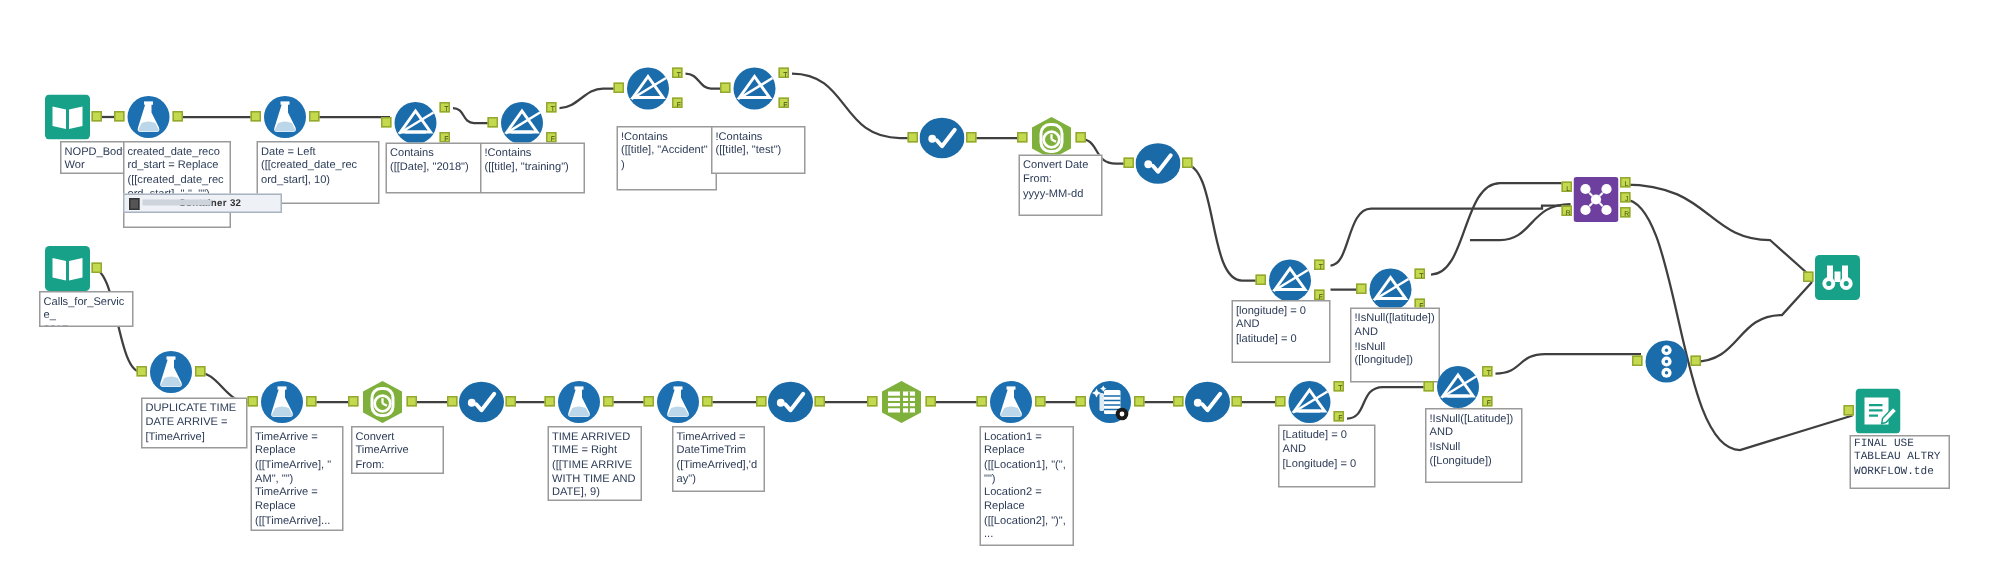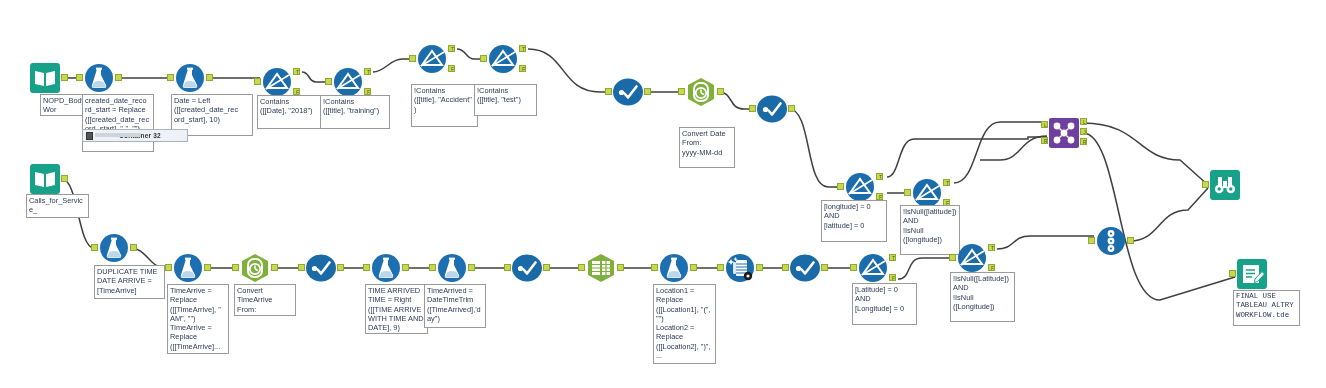--- a/index.html
+++ b/index.html
@@ -342,21 +342,21 @@
       </div>
       <div class="node" style="left: 686px; top: 77px;">
         <span class="glyph">
           <svg width="30" height="30" viewBox="0 0 30 30">
             <use href="#sym-clock"></use>
           </svg>
         </span>
         <span class="nub in"></span>
         <span class="nub out"></span>
       </div>
-      <div class="anno" style="left: 679px; top: 103px; width: 56px; height: 41px; margin-top: 24px;">Convert Date
+      <div class="anno" style="left: 679px; top: 103px; width: 56px; height: 41px;">Convert Date
 From:
 yyyy-MM-dd</div>
       <div class="node" style="left: 757px; top: 94px;">
         <span class="glyph">
           <svg width="30" height="30" viewBox="0 0 30 30">
             <use href="#sym-cleanse"></use>
           </svg>
         </span>
         <span class="nub in"></span>
         <span class="nub out"></span>
@@ -436,21 +436,21 @@
 DATE], 9)</div>
       <div class="node" style="left: 437px; top: 253px;">
         <span class="glyph">
           <svg width="30" height="30" viewBox="0 0 30 30">
             <use href="#sym-flask"></use>
           </svg>
         </span>
         <span class="nub in"></span>
         <span class="nub out"></span>
       </div>
-      <div class="anno" style="left: 424px; top: 284px; width: 62px; height: 44px;">TimeArrived =
+      <div class="anno" style="left: 448px; top: 284px; width: 62px; height: 44px;">TimeArrived =
 DateTimeTrim
 ([TimeArrived],'d
 ay")</div>
       <div class="node" style="left: 512px; top: 253px;">
         <span class="glyph">
           <svg width="30" height="30" viewBox="0 0 30 30">
             <use href="#sym-cleanse"></use>
           </svg>
         </span>
         <span class="nub in"></span>

